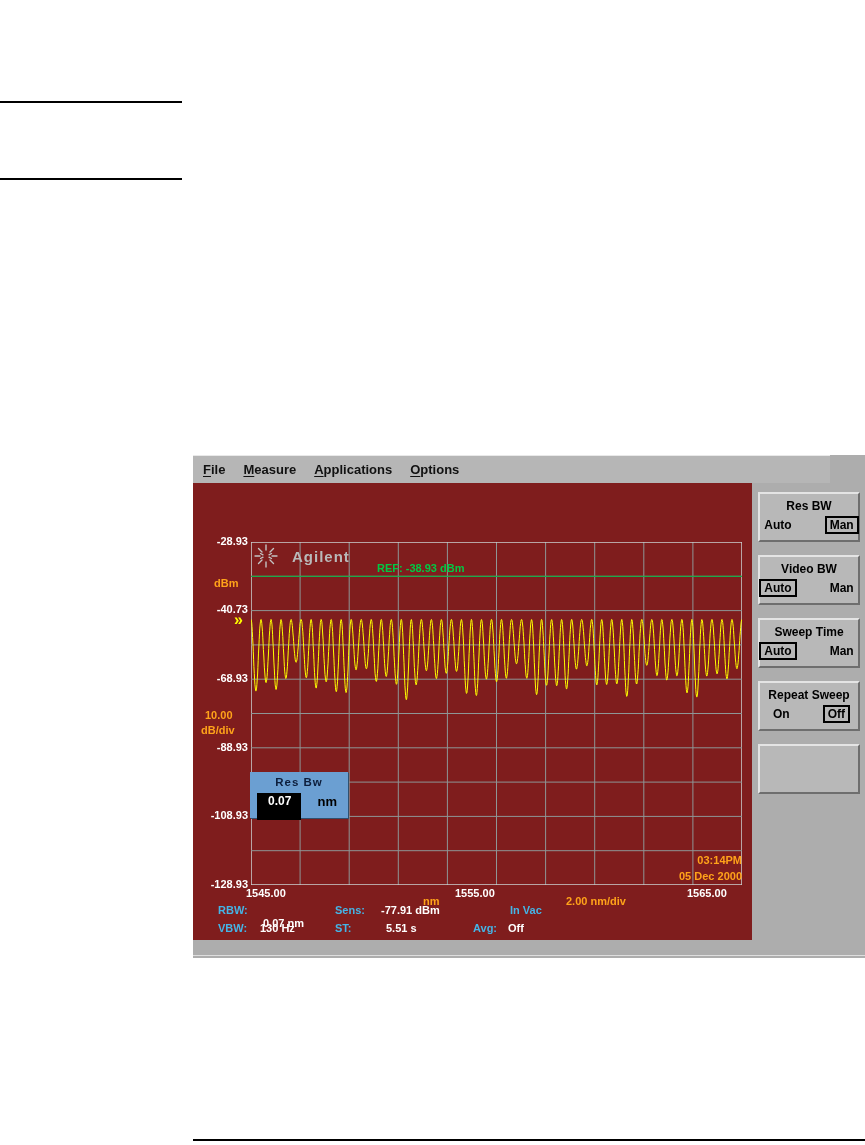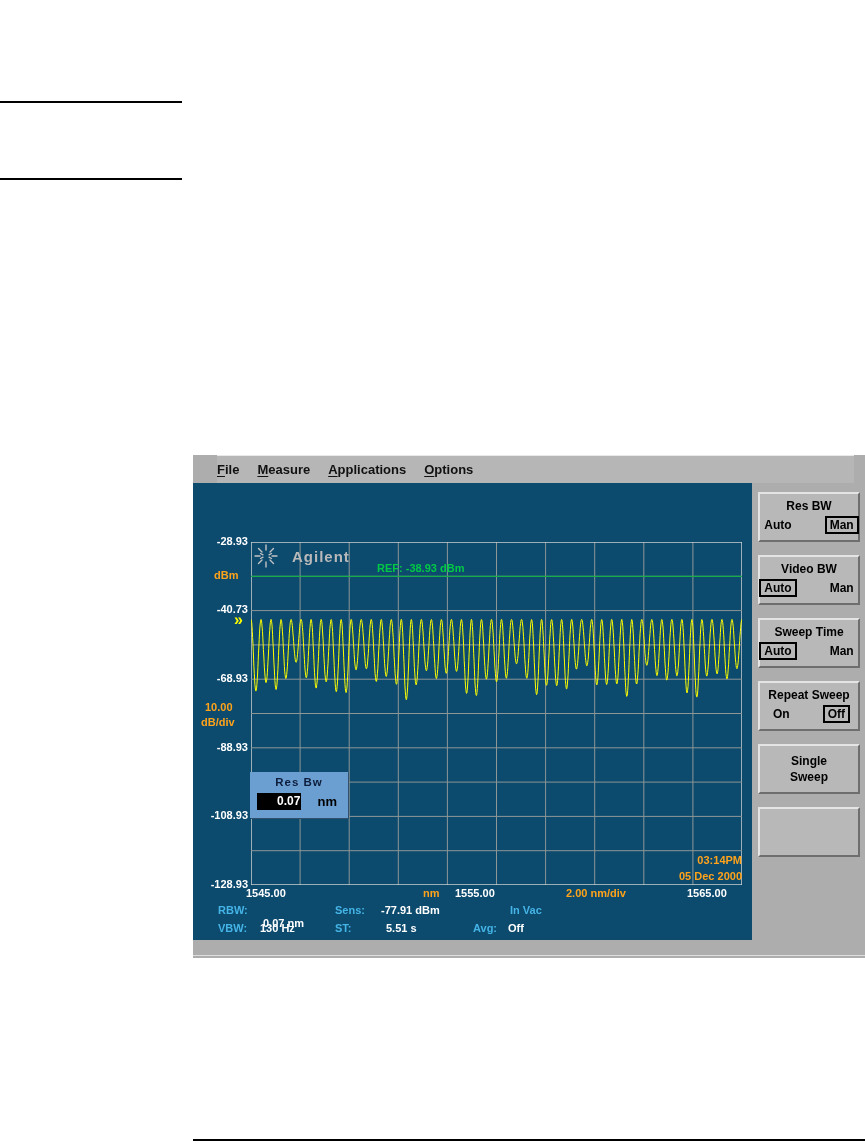--- a/index.html
+++ b/index.html
@@ -7,51 +7,51 @@
         font-family:"Liberation Sans",sans-serif;}
   .docrule{position:absolute;background:#000;height:2px;}
   .rule1{left:0;top:101px;width:182px;}
   .rule2{left:0;top:178px;width:182px;}
   .rule3{left:193px;top:1139px;width:672px;}
 
   
   .window{position:absolute;left:193px;top:455px;width:672px;height:503px;background:#adadad;}
   .menubar{position:absolute;left:0;top:0;width:637px;height:28px;background:#b6b6b6;
            border-top:1px solid #e9e9e9;display:flex;align-items:center;gap:18px;
-           padding-left:0;box-sizing:border-box;margin-left:24px;}
+           padding-left:10px;box-sizing:border-box;}
   .menu-item{font-size:13px;font-weight:700;color:#111;cursor:default;white-space:nowrap;}
   .menu-item .ul{text-decoration:underline;text-underline-offset:2px;}
 
   .body{position:absolute;left:0;top:28px;width:672px;height:457px;}
-  .screen{position:absolute;left:0;top:0;width:559px;height:457px;background:#0c4a6e;}
+  .screen{position:absolute;left:0;top:0;width:559px;height:457px;background:#7f1d1d;}
   .panel{position:absolute;left:559px;top:0;width:113px;height:457px;background:#adadad;}
   .statusbar{position:absolute;left:0;top:485px;width:672px;height:18px;background:#adadad;}
   .statusbar .groove{position:absolute;left:0;bottom:2px;width:100%;height:1px;background:#dedede;}
 
   
   .scr-txt{position:absolute;white-space:nowrap;font-weight:700;}
   .ylab{width:50px;text-align:right;font-size:11px;color:#fff;}
-  .amber{color:#ffa31a;}
+  .amber{color:#ffa31a;margin-top:8px;}
   .cyan{color:#45b4e6;}
   .white{color:#fff;}
   .fs11{font-size:11px;}
 
   #plot-svg{position:absolute;left:58px;top:59px;width:491px;height:343px;}
 
   .brand{position:absolute;left:61px;top:61px;display:flex;align-items:center;gap:14px;}
   .brand span{font-size:15px;font-weight:700;color:#b9b9b9;letter-spacing:1px;}
   .ref-label{position:absolute;left:184px;top:79px;font-size:11px;font-weight:700;color:#00c945;}
   .marker{position:absolute;left:41px;top:129px;color:#ffff00;font-size:16px;font-weight:700;line-height:16px;}
 
   .popup{position:absolute;left:57px;top:289px;width:98px;height:46px;background:#6b9fd2;
          box-shadow:1px 1px 0 #30506e;z-index:3;}
   .popup .ptitle{position:absolute;left:0;top:4px;width:100%;text-align:center;
                  font-size:11.5px;font-weight:700;color:#0d1e3c;letter-spacing:1px;}
-  .popup .pval{position:absolute;left:7px;top:21px;width:44px;height:17px;background:#000;
-               color:#fff;font-size:12px;font-weight:700;line-height:17px;padding-left:20px;box-sizing:border-box;}
+  .popup .pval{position:absolute;left:7px;top:21px;width:44px;height:27px;background:#000;
+               color:#fff;font-size:12px;font-weight:700;line-height:17px;padding-left:11px;box-sizing:border-box;}
   .popup .punit{position:absolute;right:11px;top:22px;font-size:13px;font-weight:700;color:#000;}
 
   .clock{position:absolute;right:10px;top:355px;text-align:right;z-index:2;margin-top:14px;}
   .clock div{font-size:11px;font-weight:700;color:#ffa31a;line-height:16px;}
 
   
   .panel-inner{display:flex;flex-direction:column;gap:13px;padding:9px 5px 0 6px;}
   .softkey{height:50px;background:#b8b8b8;border-top:2px solid #e4e4e4;border-left:2px solid #e4e4e4;
            border-right:2px solid #6e6e6e;border-bottom:2px solid #6e6e6e;
            display:flex;flex-direction:column;align-items:center;justify-content:center;
@@ -195,24 +195,20 @@
               <span class="opt" data-selected="false">Man</span>
             </div>
           </div>
           <div class="softkey">
             <span class="line">Repeat Sweep</span>
             <div class="optrow">
               <span class="opt" data-selected="false">On</span>
               <span class="opt" data-selected="true">Off</span>
             </div>
           </div>
-          <div class="softkey">
-            <span class="line">Single</span>
-            <span class="line">Sweep</span>
-          </div>
           <div class="softkey"></div>
         </div>
       </div>
     </div>
 
     <div class="statusbar">
         <div class="groove"></div>
       </div>
   </div>
 </div>

